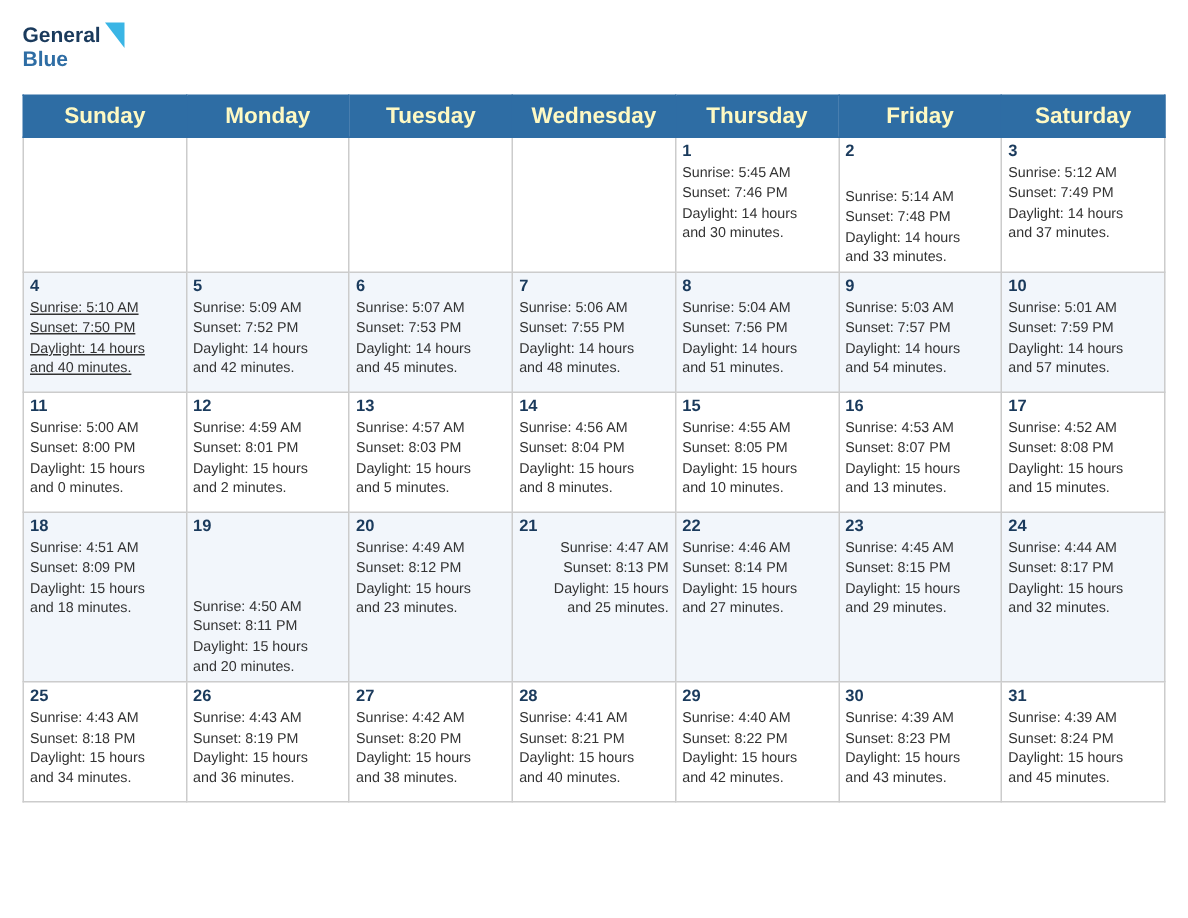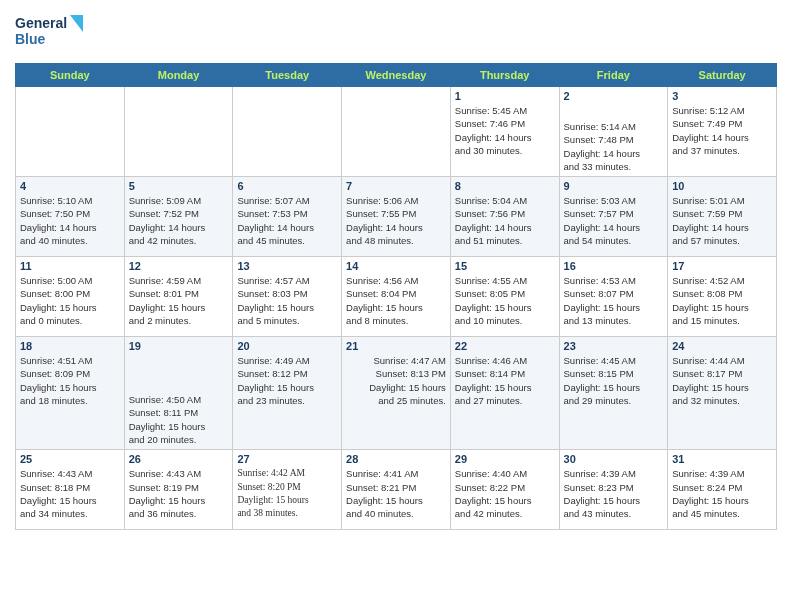--- a/index.html
+++ b/index.html
@@ -33,24 +33,24 @@
       font-size: 15px;
       color: #333;
     }
     table {
       width: 100%;
       border-collapse: collapse;
       font-size: 10.5px;
     }
     thead tr th {
       background-color: #2e6da4;
-      color: #bef264;
+      color: #fef9c3;
       text-align: center;
       padding: 5px 4px;
-      font-size: 11px;
+      font-size: 15px;
       border: 1px solid #2e6da4;
     }
     tbody tr td {
       border: 1px solid #ccc;
       vertical-align: top;
       padding: 3px 4px;
       height: 80px;
       width: calc(100% / 7);
       color: #333;
     }
@@ -128,21 +128,21 @@
           <div class="day-num">3</div>
           <div class="day-content" style="white-space: pre-line;">Sunrise: 5:12 AM
 Sunset: 7:49 PM
 Daylight: 14 hours
 and 37 minutes.</div>
         </td>
       </tr>
       <tr>
         <td>
           <div class="day-num">4</div>
-          <div class="day-content" style="white-space: pre-line;">Sunrise: 5:10 AM
+          <div class="day-content" style="white-space: pre-line; text-decoration: underline;">Sunrise: 5:10 AM
 Sunset: 7:50 PM
 Daylight: 14 hours
 and 40 minutes.</div>
         </td>
         <td>
           <div class="day-num">5</div>
           <div class="day-content" style="white-space: pre-line;">Sunrise: 5:09 AM
 Sunset: 7:52 PM
 Daylight: 14 hours
 and 42 minutes.</div>
@@ -295,21 +295,21 @@
         </td>
         <td>
           <div class="day-num">26</div>
           <div class="day-content" style="white-space: pre-line;">Sunrise: 4:43 AM
 Sunset: 8:19 PM
 Daylight: 15 hours
 and 36 minutes.</div>
         </td>
         <td>
           <div class="day-num">27</div>
-          <div class="day-content" style="white-space: pre-line; font-family: Liberation Serif, serif;">Sunrise: 4:42 AM
+          <div class="day-content" style="white-space: pre-line;">Sunrise: 4:42 AM
 Sunset: 8:20 PM
 Daylight: 15 hours
 and 38 minutes.</div>
         </td>
         <td>
           <div class="day-num">28</div>
           <div class="day-content" style="white-space: pre-line;">Sunrise: 4:41 AM
 Sunset: 8:21 PM
 Daylight: 15 hours
 and 40 minutes.</div>

